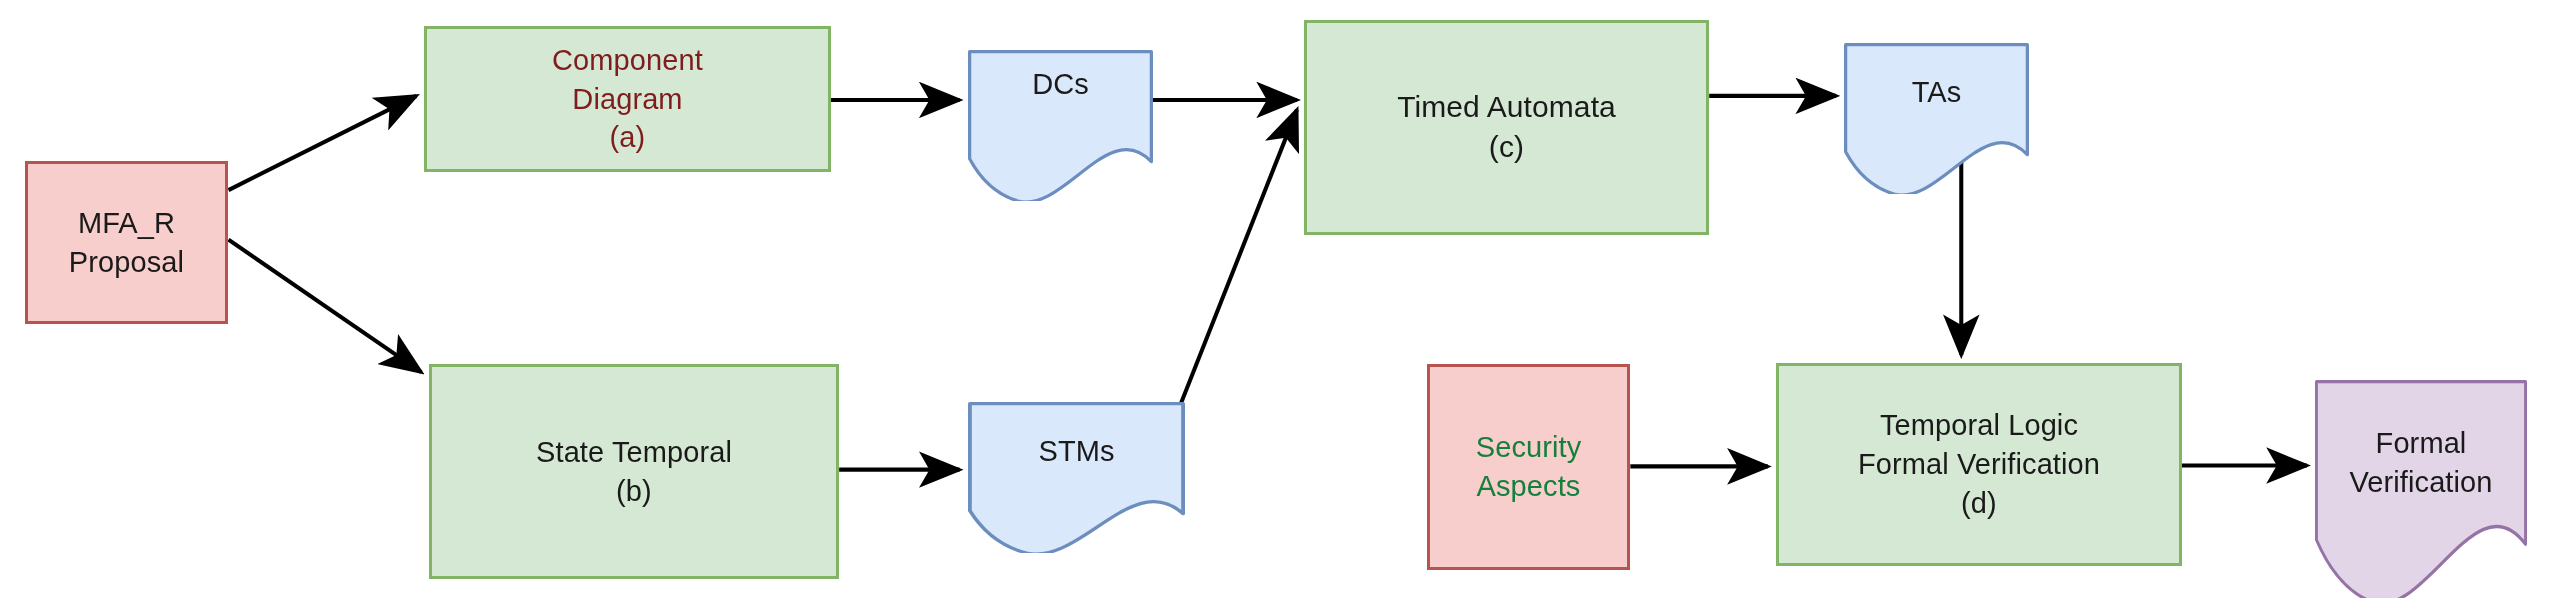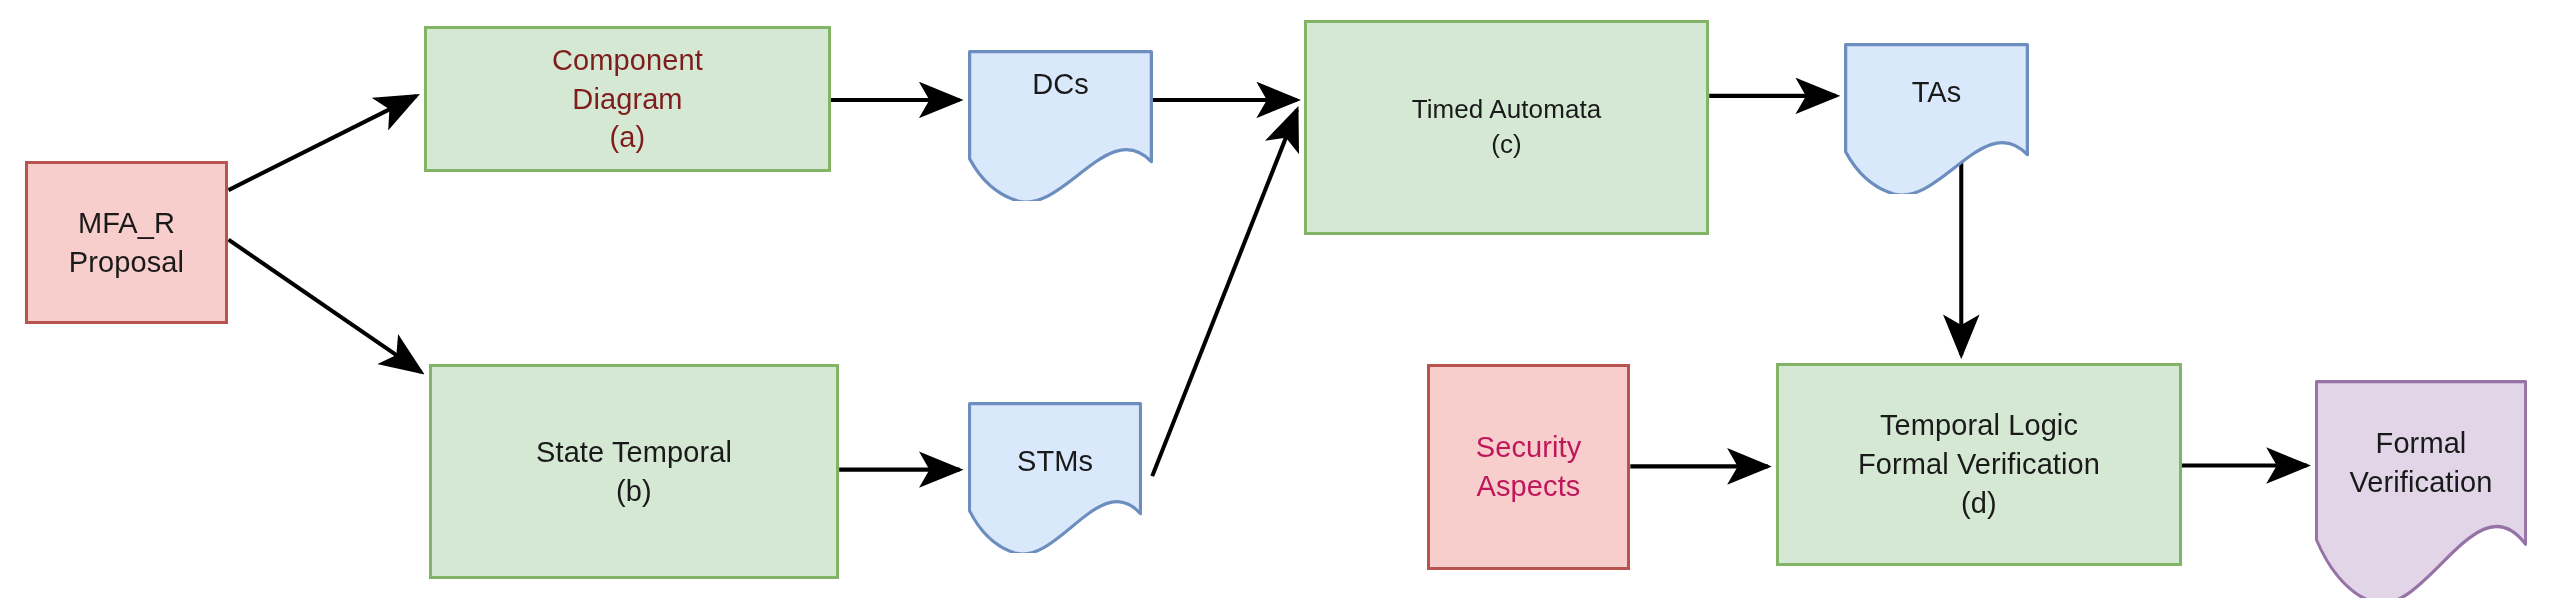--- a/index.html
+++ b/index.html
@@ -81,31 +81,31 @@
   </svg>
   <div id="node-layer">
       <div class="node rect" style="left: 25px; top: 161px; width: 203px; height: 163px; font-size: 29px; color: rgb(26, 26, 26); background: rgb(248, 206, 204); border-color: rgb(184, 84, 80);"><span>MFA_R
 Proposal</span></div>
       <div class="node rect" style="left: 424px; top: 26px; width: 407px; height: 146px; font-size: 29px; color: #7f1d1d; background: rgb(213, 232, 212); border-color: rgb(130, 179, 102);"><span>Component
 Diagram
 (a)</span></div>
       <div class="node doc" style="left: 968px; top: 50px; width: 185px; height: 99px; font-size: 29px; color: rgb(26, 26, 26); align-items: flex-start; padding-top: 15px;"><svg class="doc-svg" viewBox="0 0 227 185.44" preserveAspectRatio="none" style="height: 151px;">
           <path d="M 2 2 L 225 2 L 225 137.2256 C 172.52 81.59359999999998, 118.04 200.27519999999998, 61.290000000000006 185.44 C 36.32 178.02239999999998, 15.890000000000002 159.4784, 2 133.5168 Z" fill="#dae8fc" stroke="#6c8ebf" stroke-width="4" stroke-linejoin="round"></path>
         </svg><span class="doc-label">DCs</span></div>
-      <div class="node rect" style="left: 1304px; top: 19.5px; width: 405px; height: 215px; font-size: 26px; color: rgb(26, 26, 26); background: rgb(213, 232, 212); border-color: rgb(130, 179, 102);"><span>Timed Automata
+      <div class="node rect" style="left: 1304px; top: 19.5px; width: 405px; height: 215px; font-size: 30px; color: rgb(26, 26, 26); background: rgb(213, 232, 212); border-color: rgb(130, 179, 102);"><span>Timed Automata
 (c)</span></div>
       <div class="node doc" style="left: 1844px; top: 43px; width: 185px; height: 99px; font-size: 29px; color: rgb(26, 26, 26); align-items: flex-start; padding-top: 30px;"><svg class="doc-svg" viewBox="0 0 227 185.44" preserveAspectRatio="none" style="height: 151px;">
           <path d="M 2 2 L 225 2 L 225 137.2256 C 172.52 81.59359999999998, 118.04 200.27519999999998, 61.290000000000006 185.44 C 36.32 178.02239999999998, 15.890000000000002 159.4784, 2 133.5168 Z" fill="#dae8fc" stroke="#6c8ebf" stroke-width="4" stroke-linejoin="round"></path>
         </svg><span class="doc-label">TAs</span></div>
       <div class="node rect" style="left: 429px; top: 364px; width: 410px; height: 215px; font-size: 29px; color: rgb(26, 26, 26); background: rgb(213, 232, 212); border-color: rgb(130, 179, 102);"><span>State Temporal
 (b)</span></div>
-      <div class="node doc" style="left: 968px; top: 402px; width: 174px; height: 99px; font-size: 29px; color: rgb(26, 26, 26); align-items: flex-start; padding-top: 40px;"><svg class="doc-svg" viewBox="0 0 227 185.44" preserveAspectRatio="none" style="height: 151px;">
+      <div class="node doc" style="left: 968px; top: 402px; width: 217px; height: 99px; font-size: 29px; color: rgb(26, 26, 26); align-items: flex-start; padding-top: 30px;"><svg class="doc-svg" viewBox="0 0 227 185.44" preserveAspectRatio="none" style="height: 151px;">
           <path d="M 2 2 L 225 2 L 225 137.2256 C 172.52 81.59359999999998, 118.04 200.27519999999998, 61.290000000000006 185.44 C 36.32 178.02239999999998, 15.890000000000002 159.4784, 2 133.5168 Z" fill="#dae8fc" stroke="#6c8ebf" stroke-width="4" stroke-linejoin="round"></path>
         </svg><span class="doc-label">STMs</span></div>
-      <div class="node rect" style="left: 1427px; top: 364px; width: 203px; height: 206px; font-size: 29px; color: #be185d; background: rgb(248, 206, 204); border-color: rgb(184, 84, 80);"><span>Security
+      <div class="node rect" style="left: 1427px; top: 364px; width: 203px; height: 206px; font-size: 29px; color: #15803d; background: rgb(248, 206, 204); border-color: rgb(184, 84, 80);"><span>Security
 Aspects</span></div>
       <div class="node rect" style="left: 1776px; top: 363px; width: 406px; height: 203px; font-size: 29px; color: rgb(26, 26, 26); background: rgb(213, 232, 212); border-color: rgb(130, 179, 102);"><span>Temporal Logic
 Formal Verification
 (d)</span></div>
       <div class="node doc" style="left: 2315px; top: 380px; width: 212px; height: 146px; font-size: 29px; color: rgb(26, 26, 26); align-items: flex-start; padding-top: 44px;"><svg class="doc-svg" viewBox="0 0 290 273.6" preserveAspectRatio="none" style="height: 222px;">
           <path d="M 2 2 L 288 2 L 288 202.46400000000003 C 220.4 120.38400000000003, 150.8 295.48800000000006, 78.30000000000001 273.6 C 46.4 262.65600000000006, 20.3 235.29600000000002, 2 196.99200000000002 Z" fill="#e1d5e7" stroke="#9673a6" stroke-width="4" stroke-linejoin="round"></path>
         </svg><span class="doc-label">Formal
 Verification</span></div>
     </div>
 </div>

